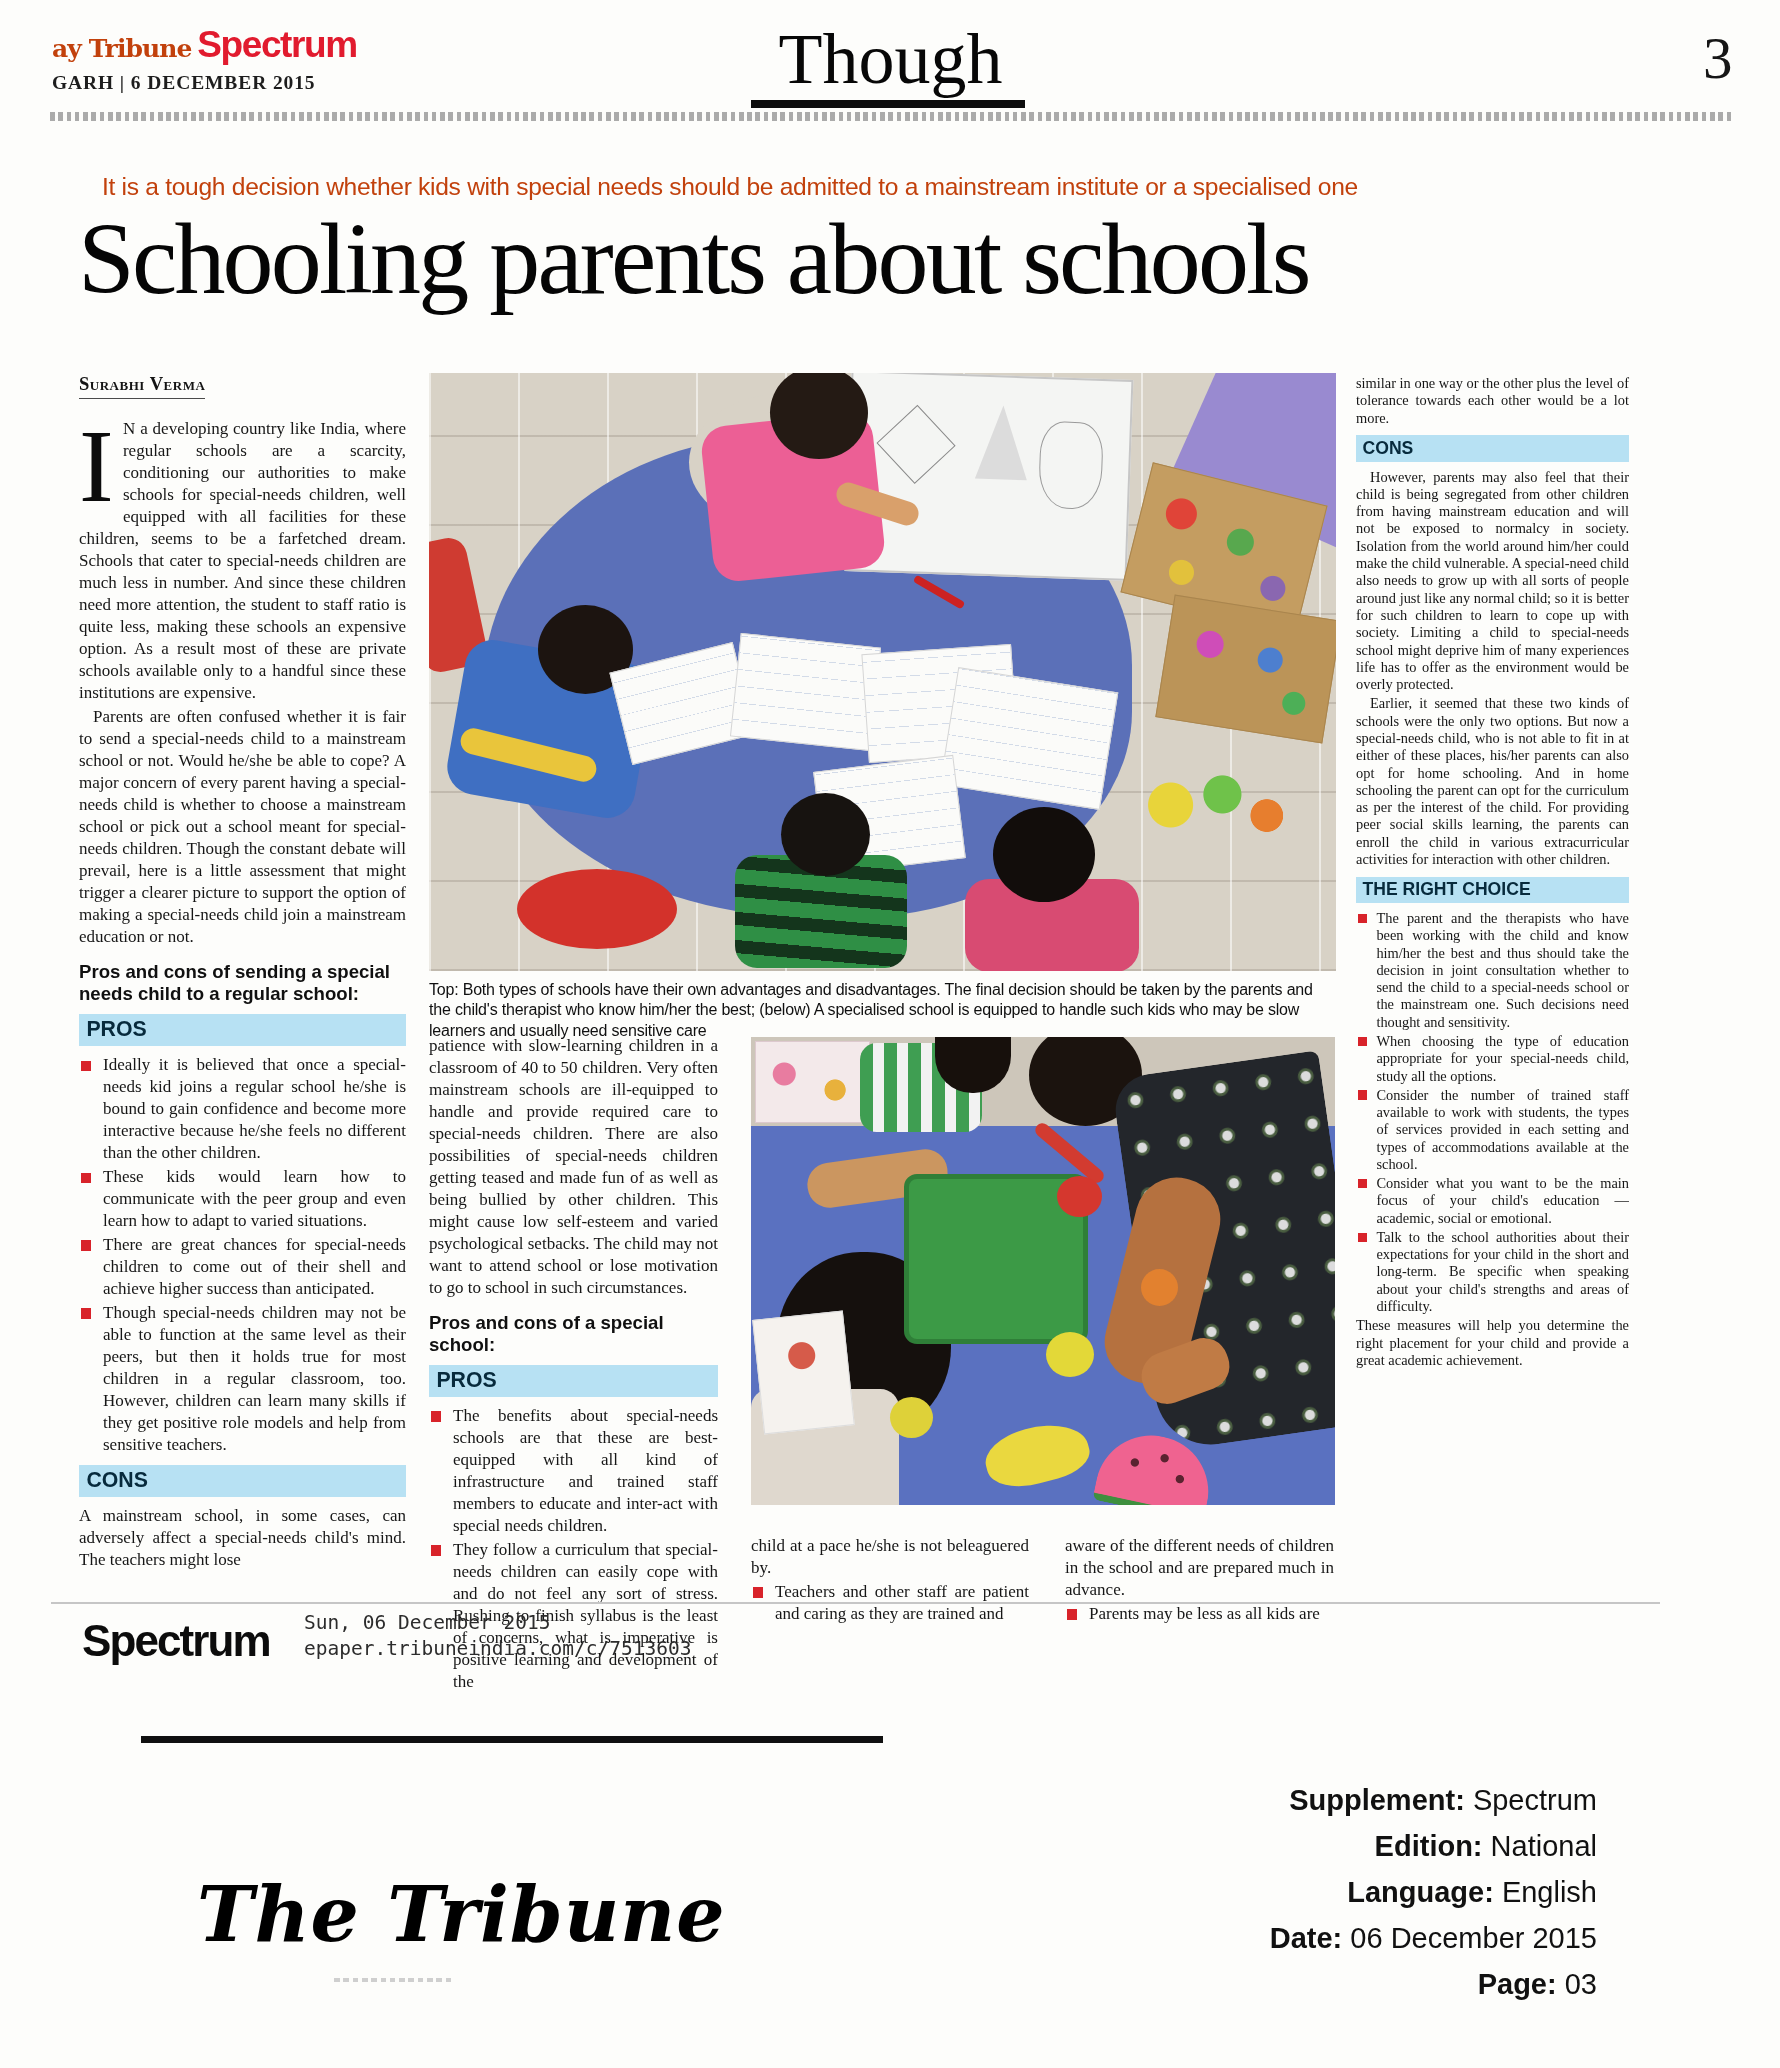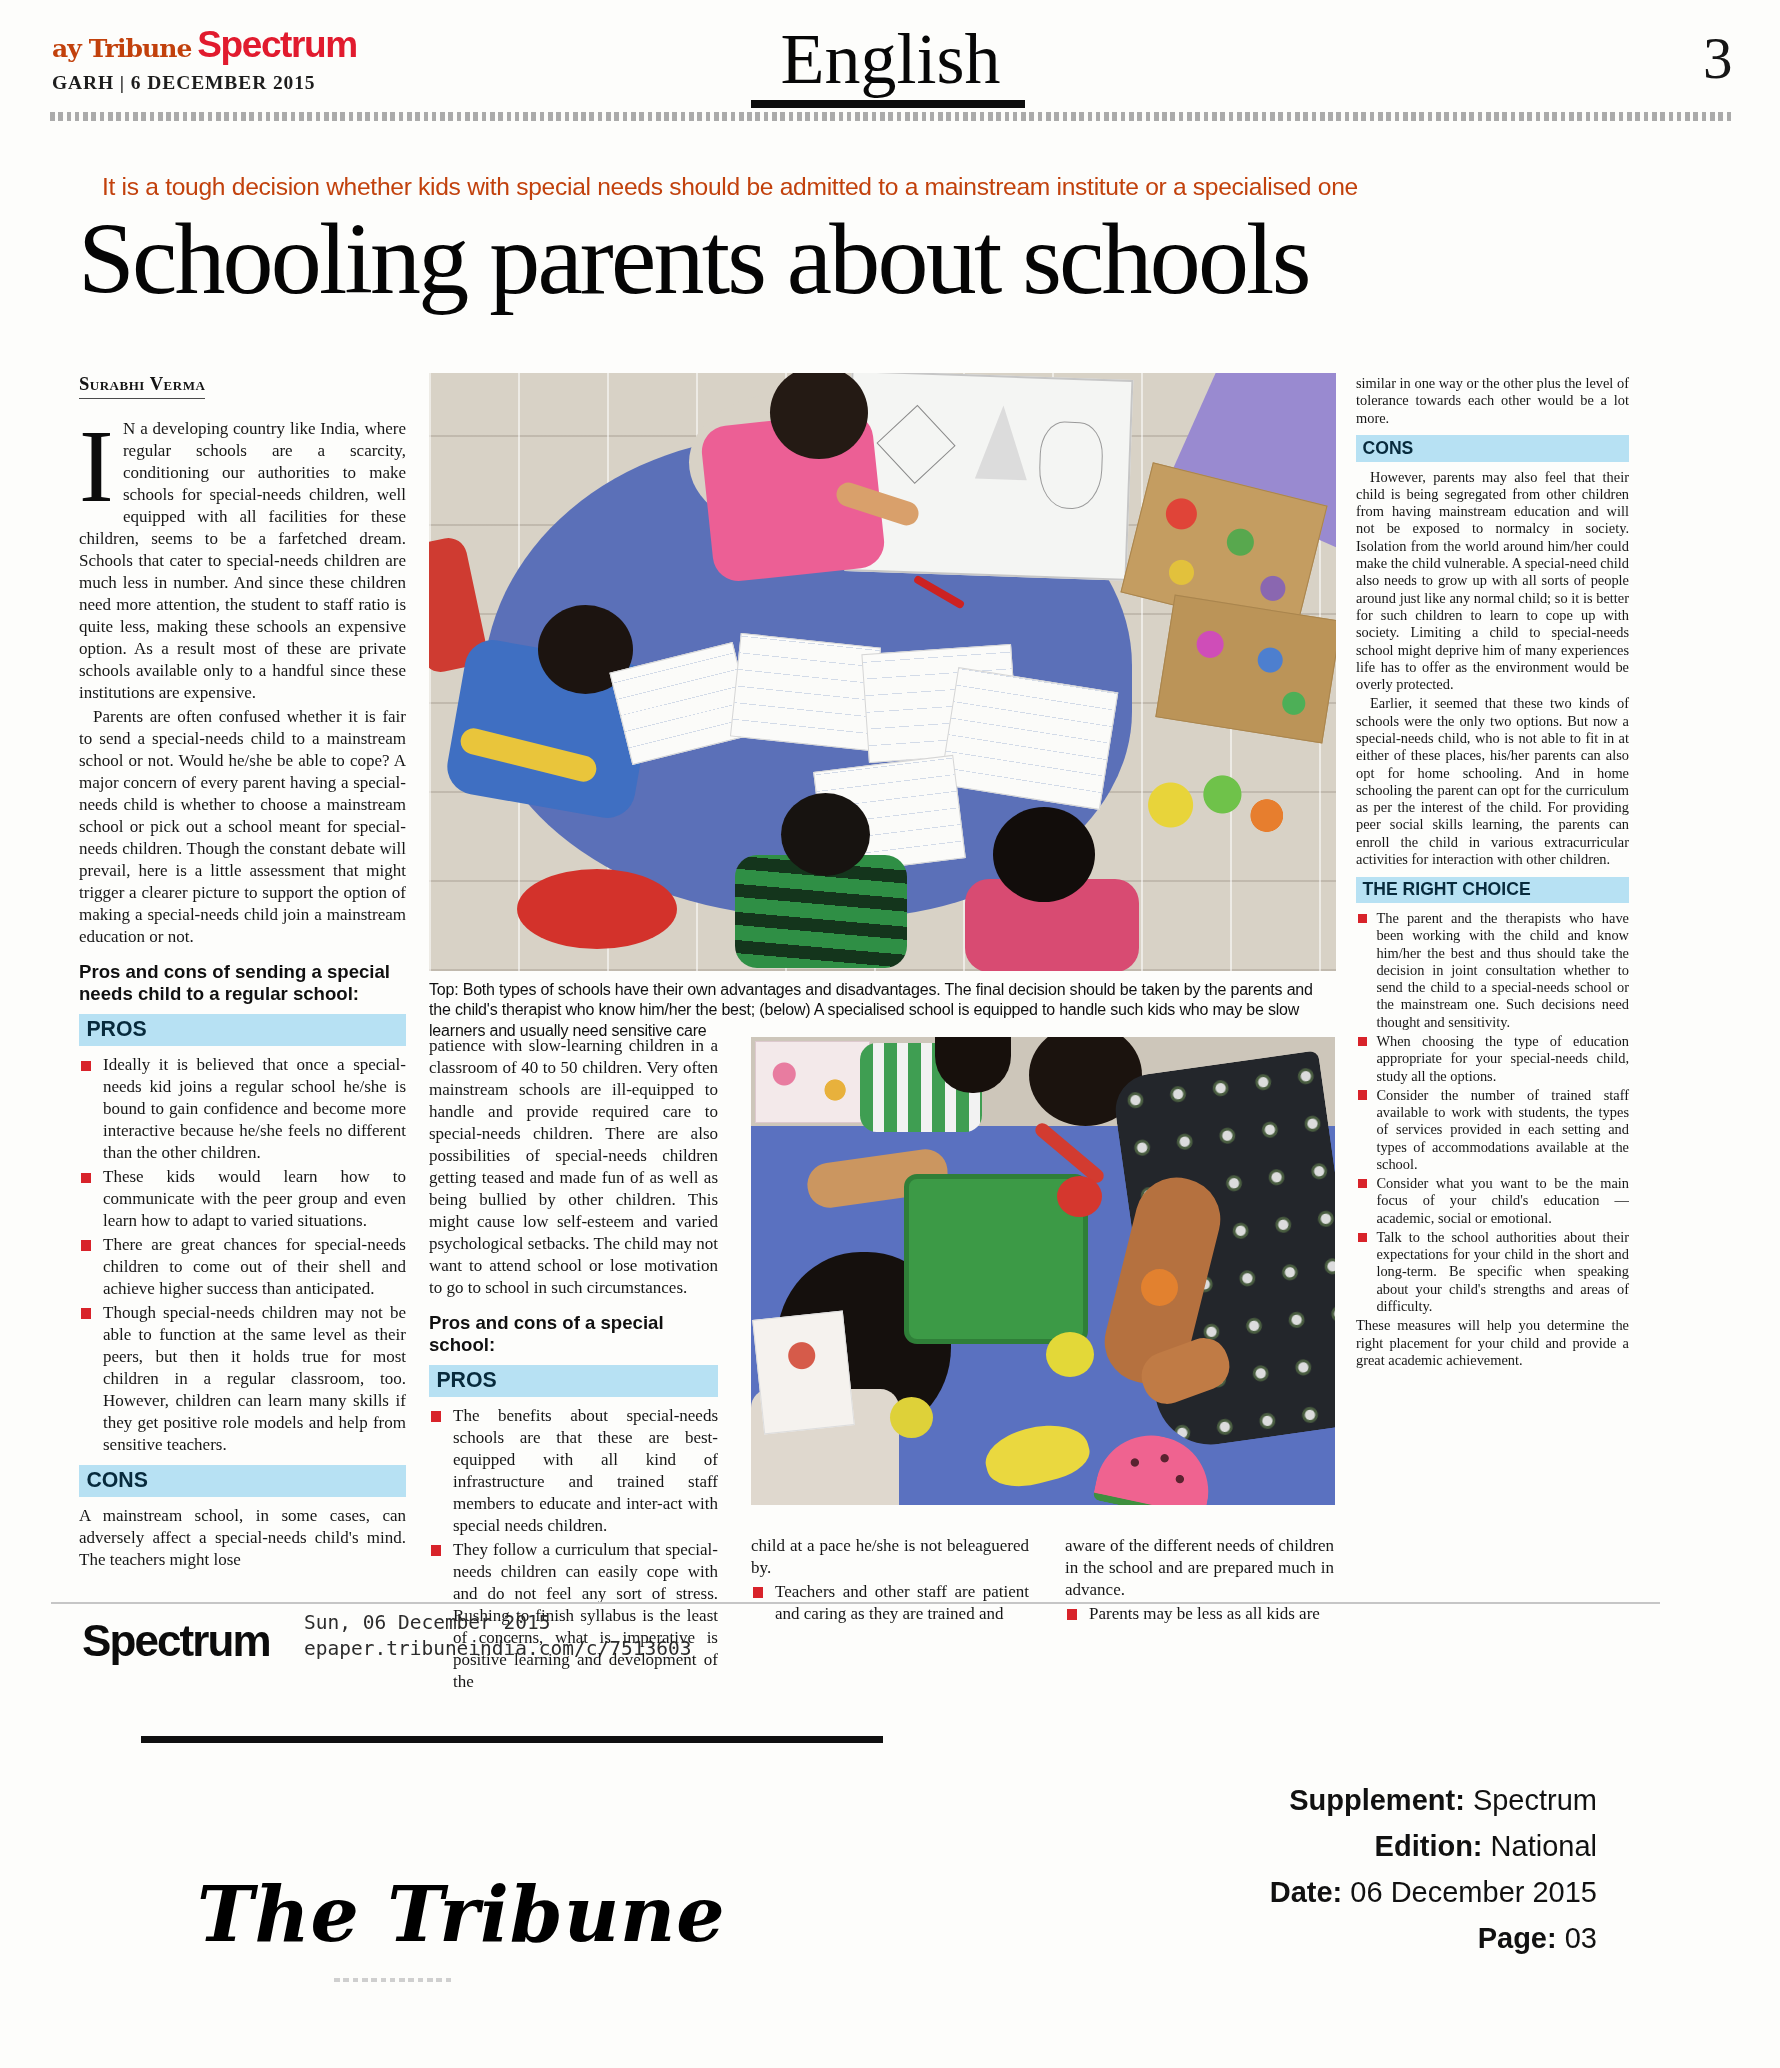--- a/index.html
+++ b/index.html
@@ -144,21 +144,21 @@
 </style>
 </head>
 <body>
 
 <div class="page">
 
   <div class="mast-left">
     <span class="brand-prefix">ay Tribune</span><span class="brand-name">Spectrum</span>
   </div>
   <div class="edition-line">GARH | 6 DECEMBER 2015</div>
-  <div class="section-title">English</div>
+  <div class="section-title">Though</div>
   <div class="society-underline"></div>
   <div class="page-number">3</div>
   <div class="perforation-rule"></div>
 
   <div class="standfirst">It is a tough decision whether kids with special needs should be admitted to a mainstream institute or a specialised one</div>
   <div class="headline">Schooling parents about schools</div>
 
   <div class="col col1">
     <div><span class="byline">Surabhi Verma</span></div>
     <p><span class="dropcap">I</span><span>N a developing country like India, where regular schools are a scarcity, conditioning our authorities to make schools for special-needs children, well equipped with all facilities for these children, seems to be a farfetched dream. Schools that cater to special-needs children are much less in number. And since these children need more attention, the student to staff ratio is quite less, making these schools an expensive option. As a result most of these are private schools available only to a handful since these institutions are expensive.</span></p>
@@ -267,18 +267,19 @@
     <div>Sun, 06 December 2015</div>
     <div>epaper.tribuneindia.com/c/7513603</div>
   </div>
   <div class="rule-black"></div>
   <div class="tribune-logo">The Tribune</div>
   <div class="tribune-tagline"></div>
 
   <div class="meta-block">
     <div><span class="meta-label">Supplement:</span> <span>Spectrum</span></div>
     <div><span class="meta-label">Edition:</span> <span>National</span></div>
+    <div><span class="meta-label">Language:</span> <span>English</span></div>
     <div><span class="meta-label">Date:</span> <span>06 December 2015</span></div>
     <div><span class="meta-label">Page:</span> <span>03</span></div>
   </div>
 
 </div>
 
 
 </body></html>

